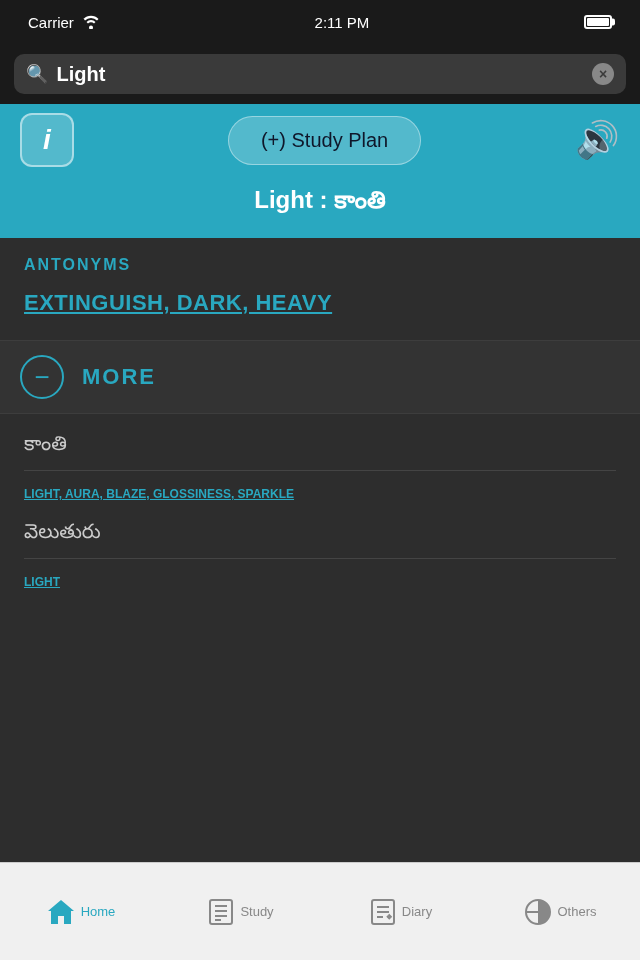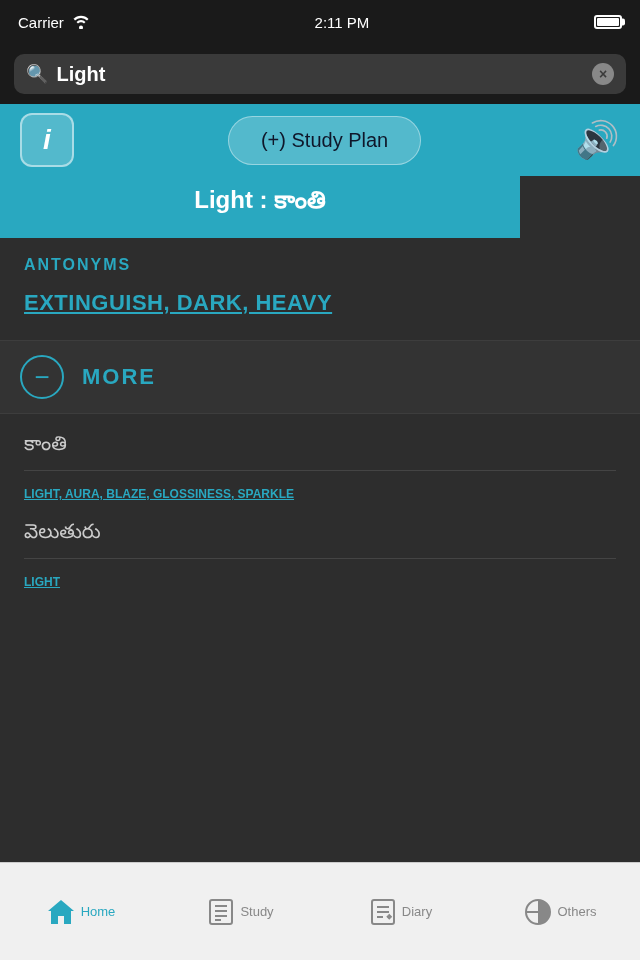--- a/index.html
+++ b/index.html
@@ -13,21 +13,21 @@
     }
 
     
     #status-bar {
       width: 640px;
       height: 44px;
       background: #1a1a1a;
       display: flex;
       align-items: center;
       justify-content: space-between;
-      padding: 0 18px;
+      padding: 0 28px;
       color: white;
       font-size: 15px;
       font-weight: 500;
     }
     .status-left { display: flex; align-items: center; gap: 8px; }
 
     
     #search-bar {
       width: 640px;
       height: 60px;
@@ -100,21 +100,21 @@
       border: 1.5px solid rgba(255,255,255,0.4);
     }
     #sound-button {
       color: white;
       font-size: 36px;
       cursor: pointer;
     }
 
     
     #word-header {
-      width: 520px;
+      width: 640px;
       background: #29a8c0;
       padding: 10px 0 18px 0;
       text-align: center;
     }
     #word-title {
       color: white;
       font-size: 24px;
       font-weight: 700;
     }
     #word-transliteration {

